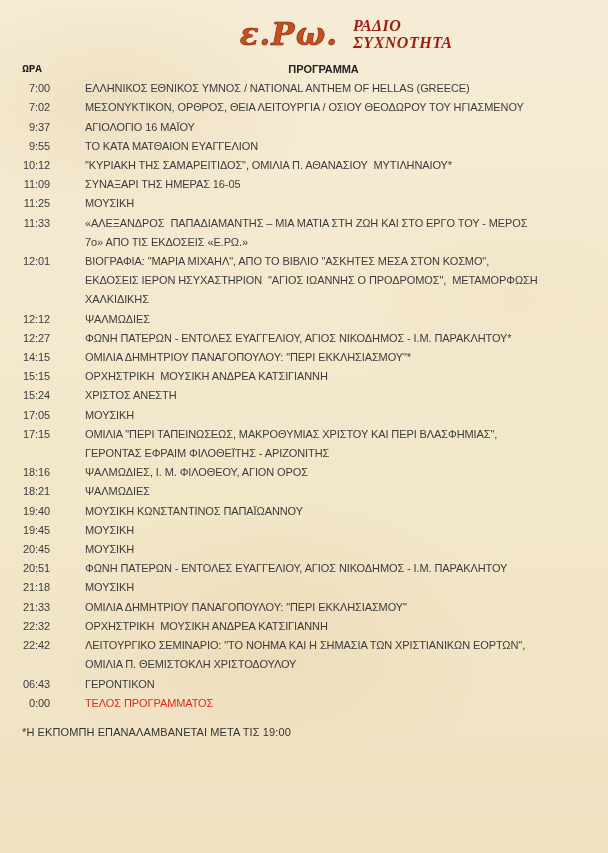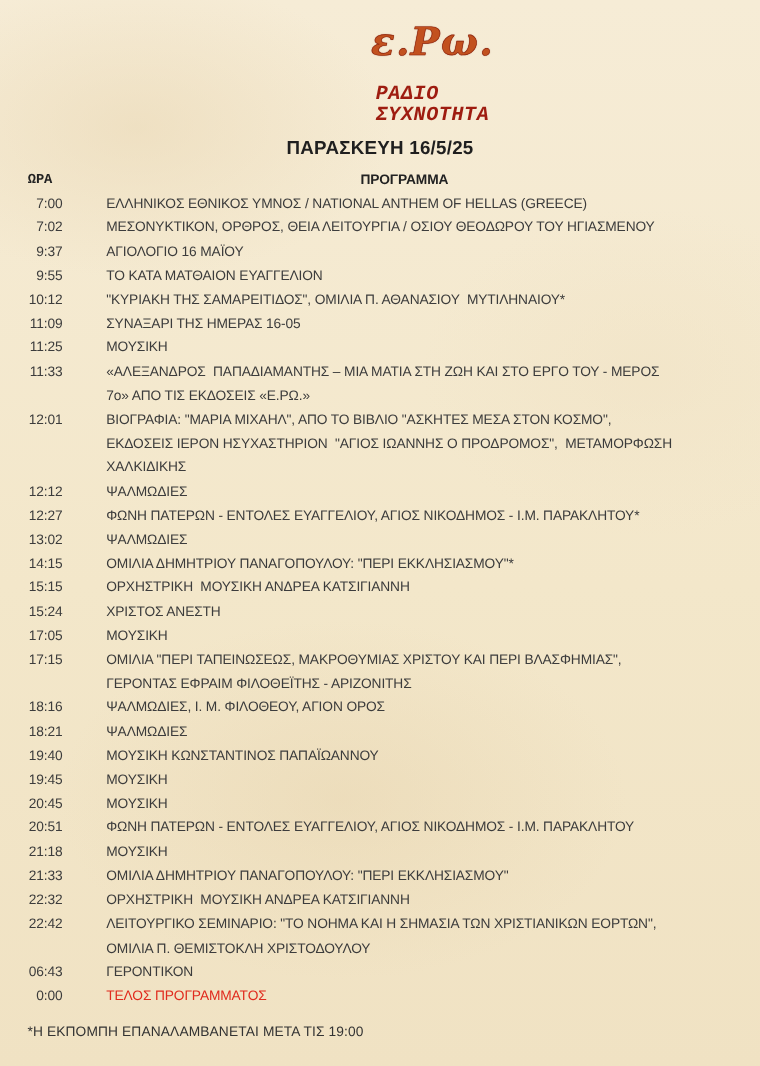--- a/index.html
+++ b/index.html
@@ -25,35 +25,34 @@
       linear-gradient(180deg,#f6ecd6 0%, #f3e7ca 55%, #f0e2c3 100%);
   }
   .masthead{
     width:fit-content;
     margin:16px auto 0;
     position:relative;
     left:42px;
     display:flex;
     align-items:center;
     gap:15px;
-    flex-direction:column;
   }
   .logo{
     font-family:"DejaVu Serif",serif;
     font-style:italic;
     font-weight:bold;
     font-size:31px;
     line-height:36px;
     letter-spacing:1px;
     color:var(--logo);
     -webkit-text-stroke:0.5px #8c2008;
     text-shadow:0 0 1px rgba(122,21,8,0.65);
   }
   .station{
-    font-family:Liberation Mono, monospace;
+    font-family:Liberation Serif, serif;
     font-style:italic;
     font-weight:bold;
     font-size:16px;
     line-height:17px;
     letter-spacing:0.5px;
     color:var(--station);
   }
   .date-title{
     margin-top:9px;
     text-align:center;
@@ -114,21 +113,20 @@
 <div class="page">
 
   <div class="masthead">
     <div class="logo">ε.Ρω.</div>
     <div class="station">
       <div class="station-line">ΡΑΔΙΟ</div>
       <div class="station-line">ΣΥΧΝΟΤΗΤΑ</div>
     </div>
   </div>
 
-  <div class="date-title">ΠΑΡΑΣΚΕΥΗ 16/5/25</div>
 
   <table class="schedule">
     <thead>
       <tr>
         <th class="th-time">ΩΡΑ</th>
         <th class="th-prog">ΠΡΟΓΡΑΜΜΑ</th>
       </tr>
     </thead>
     <tbody>
         <tr>
@@ -172,24 +170,20 @@
         </tr>
         <tr>
           <td class="time">12:12</td>
           <td class="prog">ΨΑΛΜΩΔΙΕΣ</td>
         </tr>
         <tr>
           <td class="time">12:27</td>
           <td class="prog">ΦΩΝΗ ΠΑΤΕΡΩΝ - ΕΝΤΟΛΕΣ ΕΥΑΓΓΕΛΙΟΥ, ΑΓΙΟΣ ΝΙΚΟΔΗΜΟΣ - Ι.Μ. ΠΑΡΑΚΛΗΤΟΥ*</td>
         </tr>
         <tr>
-          <td class="time">13:02</td>
-          <td class="prog">ΨΑΛΜΩΔΙΕΣ</td>
-        </tr>
-        <tr>
           <td class="time">14:15</td>
           <td class="prog">ΟΜΙΛΙΑ ΔΗΜΗΤΡΙΟΥ ΠΑΝΑΓΟΠΟΥΛΟΥ: "ΠΕΡΙ ΕΚΚΛΗΣΙΑΣΜΟΥ"*</td>
         </tr>
         <tr>
           <td class="time">15:15</td>
           <td class="prog">ΟΡΧΗΣΤΡΙΚΗ  ΜΟΥΣΙΚΗ ΑΝΔΡΕΑ ΚΑΤΣΙΓΙΑΝΝΗ</td>
         </tr>
         <tr>
           <td class="time">15:24</td>
           <td class="prog">ΧΡΙΣΤΟΣ ΑΝΕΣΤΗ</td>

